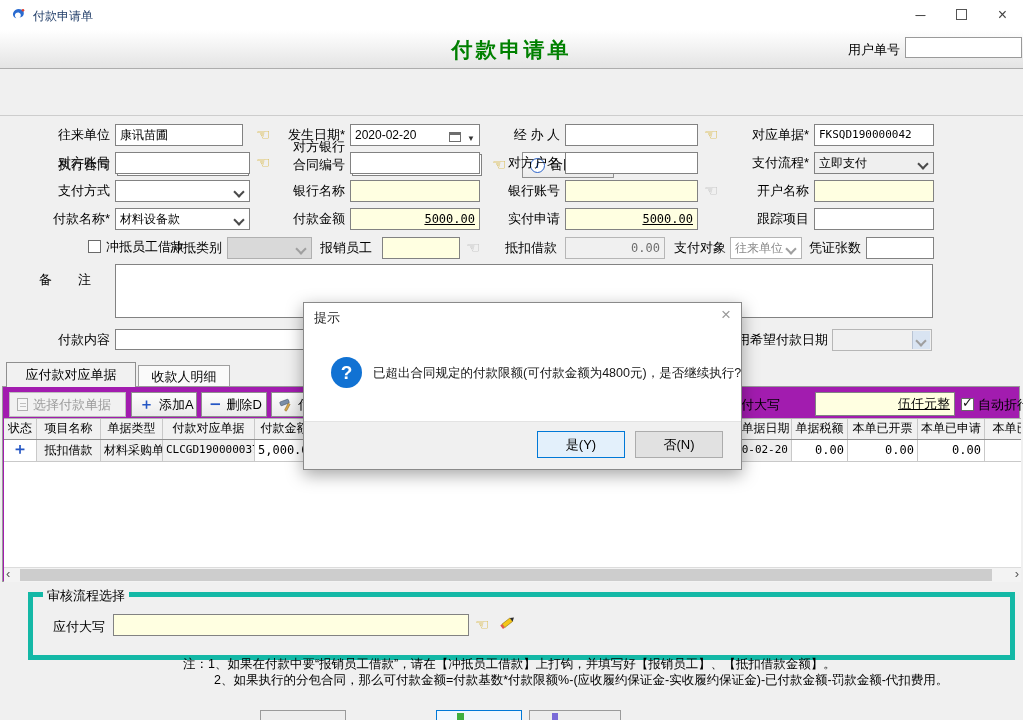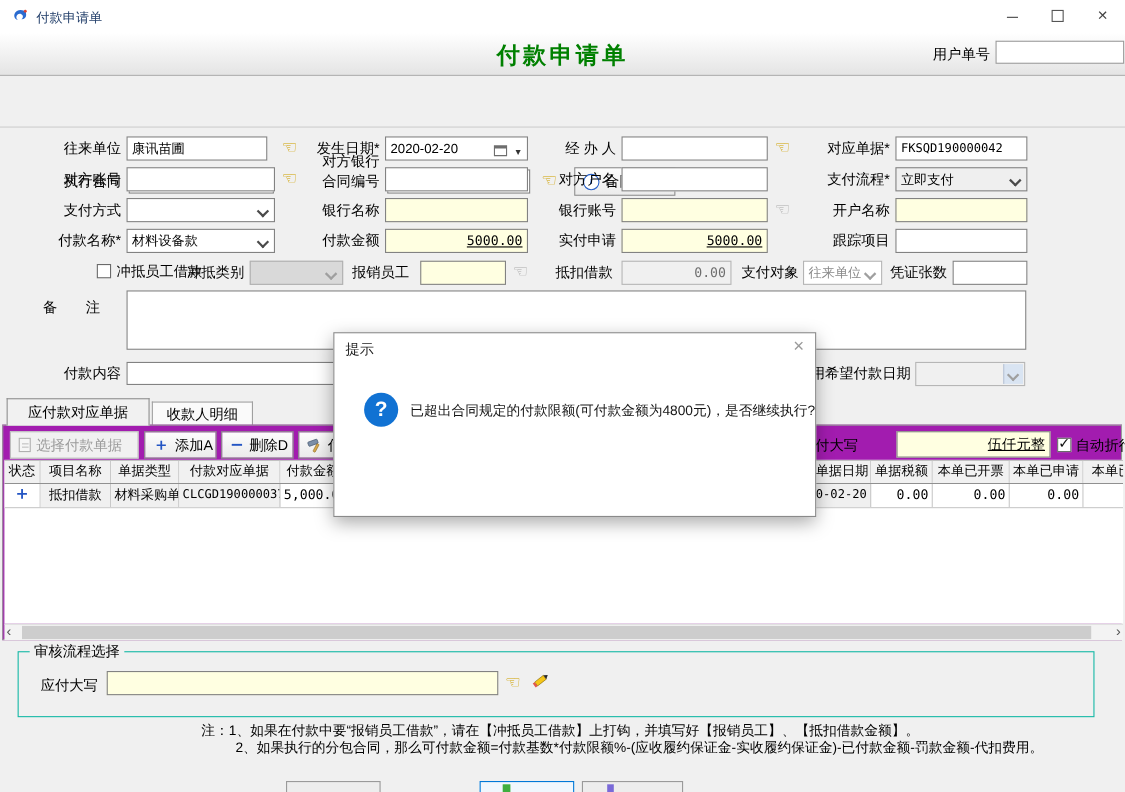--- a/index.html
+++ b/index.html
@@ -245,21 +245,21 @@
       </div>
     </div>
 
     <div class="abs" style="left:1px;top:180px;width:1017px;height:14px;background:#f3f3f3;border-top:1px solid #dcdcdc;">
       <span style="position:absolute;left:2px;top:-2px;font-size:13px;color:#555;">‹</span>
       <div style="position:absolute;left:16px;top:1px;width:972px;height:12px;background:#cdcdcd;"></div>
       <span style="position:absolute;right:2px;top:-2px;font-size:13px;color:#555;">›</span>
     </div>
   </div>
 
-  <div class="abs" style="left:16px;top:592px;width:977px;height:58px;border:1px solid #14b8a6;">
+  <div class="abs" style="left:28px;top:592px;width:977px;height:58px;border:5px solid #14b8a6;">
     <span class="llbl" style="left:10px;top:-9px;background:#f0f0f0;padding:0 4px;">审核流程选择</span>
     <span class="lbl" style="left:10px;top:22px;width:62px;">应付大写</span>
     <div class="inp yel" style="left:80px;top:17px;width:356px;height:22px;"></div>
     <span class="hand" style="left:442px;top:19px;">☜</span>
     <span class="abs" style="left:466px;top:17px;width:18px;height:16px;">
       <svg width="18" height="16" viewBox="0 0 18 16">
         <g transform="rotate(-38 9 8)">
           <rect x="3" y="6" width="10" height="4.4" fill="#f5c518" stroke="#7e6300" stroke-width="0.5"></rect>
           <polygon points="13,6 16.4,8.2 13,10.4" fill="#2b2b2b"></polygon>
           <rect x="0.8" y="6" width="2.2" height="4.4" fill="#e2574c"></rect>
@@ -278,15 +278,23 @@
   <div class="abs" style="left:529px;top:710px;width:92px;height:14px;background:#ededed;border:1px solid #9a9a9a;box-sizing:border-box;">
     <span style="position:absolute;left:22px;top:2px;width:6px;height:8px;background:#7a6ad8;"></span>
   </div>
 
   <div class="abs" style="left:303px;top:302px;width:437px;height:166px;background:#fff;border:1px solid #8a8a8a;
               box-shadow:0 5px 16px rgba(0,0,0,0.35);z-index:50;">
     <span class="llbl" style="left:10px;top:7px;font-size:13px;color:#1a1a1a;">提示</span>
     <span class="abs" style="right:10px;top:2px;font-size:17px;color:#9a9a9a;cursor:pointer;">×</span>
     <div class="qicon" style="left:27px;top:54px;">?</div>
     <span class="llbl" style="left:69px;top:62px;font-size:12.5px;color:#161616;">已超出合同规定的付款限额(可付款金额为4800元)，是否继续执行?</span>
+    <div class="abs" style="left:0;top:118px;width:437px;height:48px;background:#f0f0f0;border-top:1px solid #e3e3e3;box-sizing:border-box;">
+      <div class="dlgbtn" style="left:233px;top:9px;background:#e3f0fb;border:1px solid #0078d7;">
+        <span>是(Y)</span>
+      </div>
+      <div class="dlgbtn" style="left:331px;top:9px;background:#e1e1e1;border:1px solid #acacac;">
+        <span>否(N)</span>
+      </div>
+    </div>
   </div>
 
 </div>
 
 </body></html>

